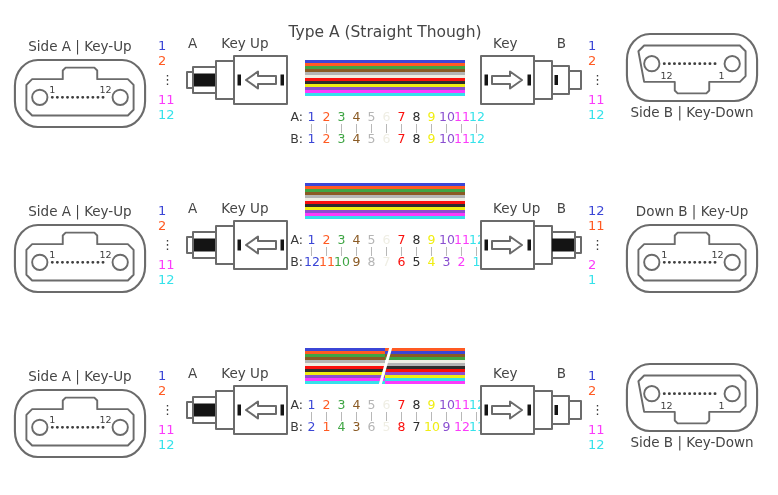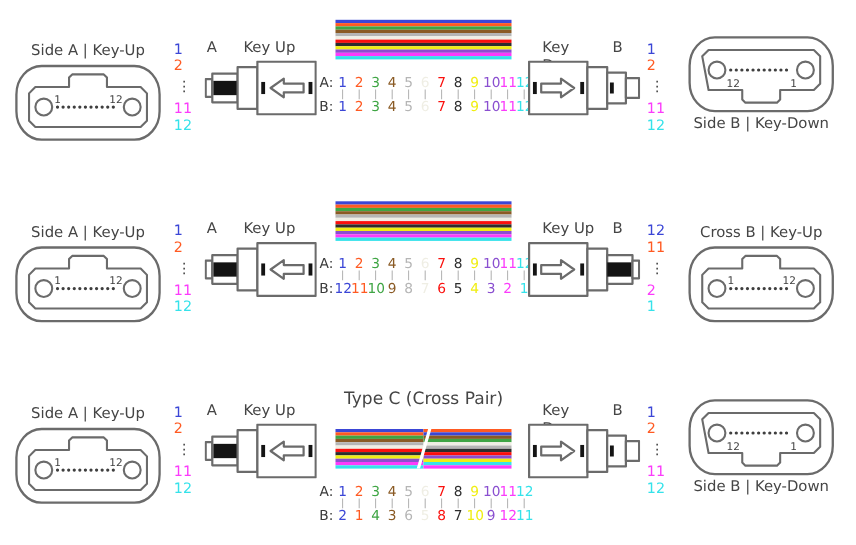--- a/index.html
+++ b/index.html
@@ -79,20 +79,21 @@
         <rect class="ol" x="7" y="12" width="23" height="26"></rect>
         <rect class="fill-dark" x="8" y="18.5" width="22" height="13"></rect>
         <rect class="ol" x="30" y="6" width="18" height="38"></rect>
         <rect class="ol" x="48" y="1" width="53" height="48"></rect>
         <rect class="fill-dark" x="51.5" y="19.5" width="3.5" height="11"></rect>
         <rect class="fill-dark" x="94.5" y="19.5" width="3.5" height="11"></rect>
         <path class="ol" d="M60,25 L72,16.5 L72,21 L90,21 L90,29 L72,29 L72,33.5 Z"></path>
       </svg>
     </div>
     <div class="col-center">
+      <div class="type-title">Type A (Straight Though)</div>
       <div class="ribbon">
           <div class="full">
             <div class="stripe" style="background: rgb(59, 70, 214);"></div>
             <div class="stripe" style="background: rgb(255, 90, 34);"></div>
             <div class="stripe" style="background: rgb(63, 165, 68);"></div>
             <div class="stripe" style="background: rgb(138, 90, 36);"></div>
             <div class="stripe" style="background: rgb(181, 181, 181);"></div>
             <div class="stripe" style="background: rgb(239, 238, 228);"></div>
             <div class="stripe" style="background: rgb(250, 16, 13);"></div>
             <div class="stripe" style="background: rgb(45, 45, 45);"></div>
@@ -293,21 +294,21 @@
       </svg>
     </div>
     <div class="numcol">
         <div class="nc-num" style="color: rgb(59, 70, 214);">12</div>
         <div class="nc-num" style="color: rgb(255, 90, 34);">11</div>
         <div class="nc-dots">⋮</div>
         <div class="nc-num" style="color: rgb(251, 59, 251);">2</div>
         <div class="nc-num" style="color: rgb(53, 226, 234);">1</div>
       </div>
     <div class="col-conn right label-above">
-      <div class="conn-label">Cross B | Key-Up</div>
+      <div class="conn-label">Down B | Key-Up</div>
       <svg width="134" height="73" viewBox="0 0 140 76">
         <rect class="ol2" x="2" y="3" width="136" height="70" rx="24" ry="27"></rect>
         <path class="ol" d="M14,29 L20,23 L52,23 L52,14 L55,11 L85,11 L88,14 L88,23 L120,23 L126,29 L126,55 L120,61 L20,61 L14,55 Z"></path>
         <circle class="ol" cx="28" cy="42" r="8"></circle>
         <circle class="ol" cx="112" cy="42" r="8"></circle>
         <line class="dotline" x1="41" y1="42" x2="99" y2="42"></line>
         <text class="pin" x="38" y="38">1</text>
         <text class="pin" x="103" y="38" text-anchor="end">12</text>
       </svg>
     </div>
@@ -343,21 +344,20 @@
         <rect class="ol" x="7" y="12" width="23" height="26"></rect>
         <rect class="fill-dark" x="8" y="18.5" width="22" height="13"></rect>
         <rect class="ol" x="30" y="6" width="18" height="38"></rect>
         <rect class="ol" x="48" y="1" width="53" height="48"></rect>
         <rect class="fill-dark" x="51.5" y="19.5" width="3.5" height="11"></rect>
         <rect class="fill-dark" x="94.5" y="19.5" width="3.5" height="11"></rect>
         <path class="ol" d="M60,25 L72,16.5 L72,21 L90,21 L90,29 L72,29 L72,33.5 Z"></path>
       </svg>
     </div>
     <div class="col-center">
-      <div class="type-title">Type C (Cross Pair)</div>
       <div class="ribbon">
           <div class="half l">
             <div class="stripe" style="background: rgb(59, 70, 214);"></div>
             <div class="stripe" style="background: rgb(255, 90, 34);"></div>
             <div class="stripe" style="background: rgb(63, 165, 68);"></div>
             <div class="stripe" style="background: rgb(138, 90, 36);"></div>
             <div class="stripe" style="background: rgb(181, 181, 181);"></div>
             <div class="stripe" style="background: rgb(239, 238, 228);"></div>
             <div class="stripe" style="background: rgb(250, 16, 13);"></div>
             <div class="stripe" style="background: rgb(45, 45, 45);"></div>

